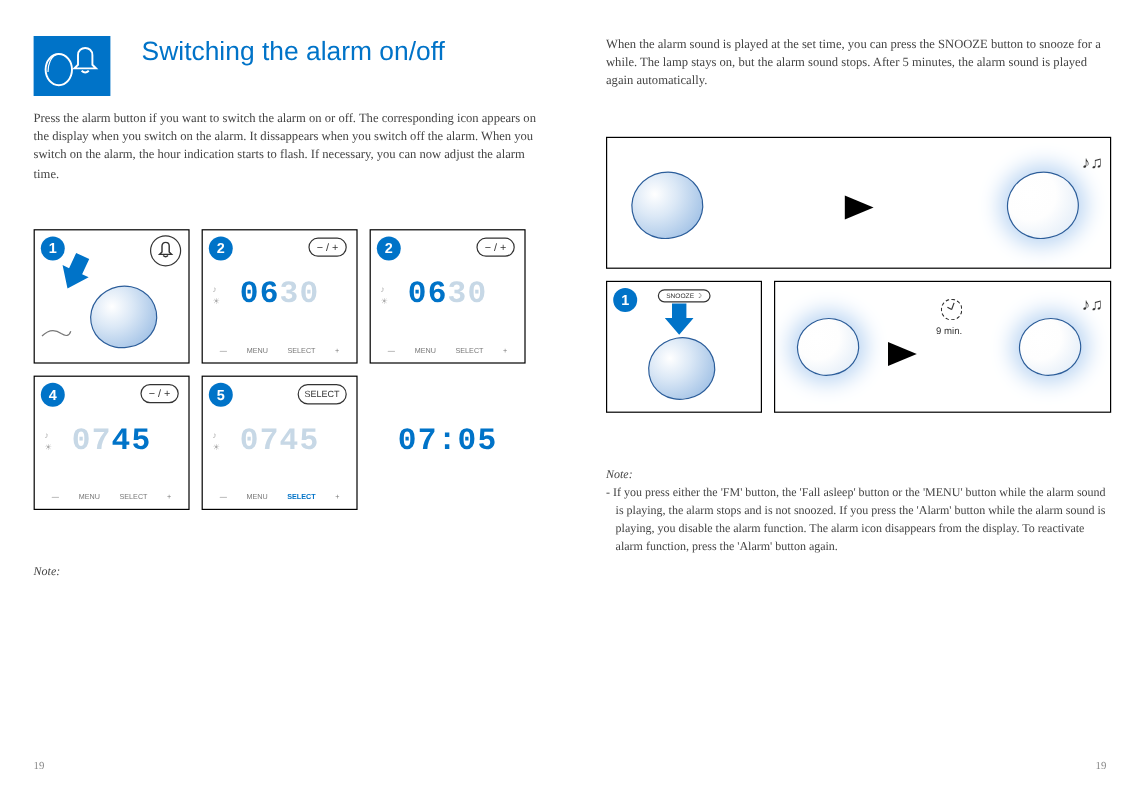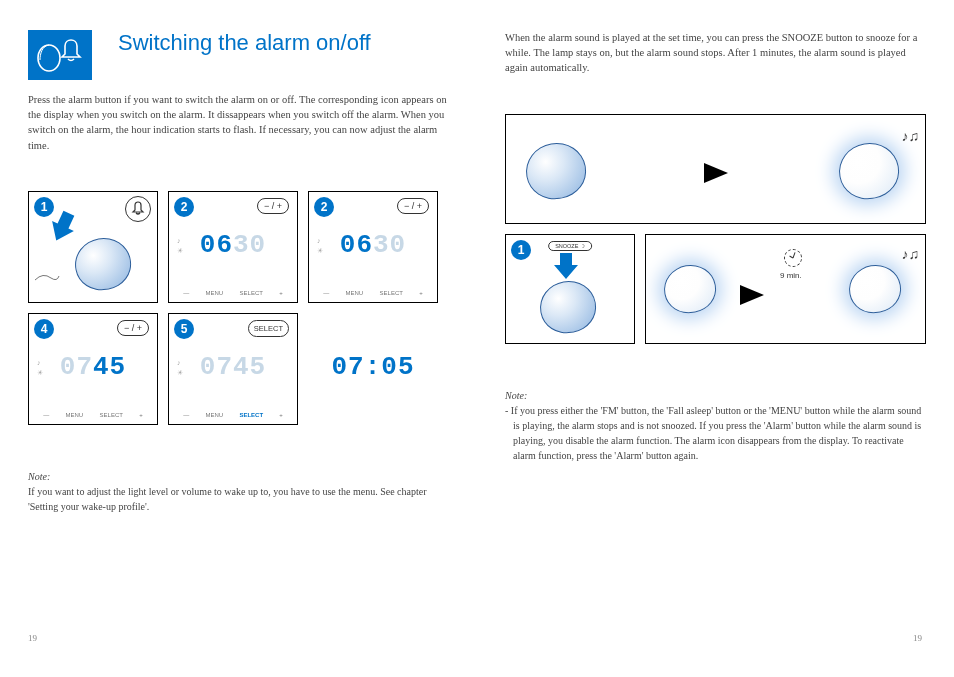--- a/index.html
+++ b/index.html
@@ -329,28 +329,27 @@
       <div class="step noborder">
         <div class="digital" style="color:#0073c8;">
           <span>07:05</span>
         </div>
       </div>
 
     </div>
 
     <div class="note-block">
       <div class="note-head">Note:</div>
-      <div>If you want to adjust the light level or volume to wake up to, you have to use the menu. See chapter 'Setting your wake-up profile'.</div>
     </div>
 
     <div class="page-num left">19</div>
   </div>
 
   <div class="page">
-    <p class="intro-text">When the alarm sound is played at the set time, you can press the SNOOZE button to snooze for a while. The lamp stays on, but the alarm sound stops.  After 1 minutes, the alarm sound is played again automatically.</p>
+    <p class="intro-text">When the alarm sound is played at the set time, you can press the SNOOZE button to snooze for a while. The lamp stays on, but the alarm sound stops.  After 5 minutes, the alarm sound is played again automatically.</p>
 
     <div class="illus-row" style="margin-top:10px;">
       <div class="illus-box">
         <div class="egg-wrapper" style="left:20px;top:28px;">
           <div class="glow-egg"></div>
         </div>
         <div class="arrow-right" style="left:50%;top:48px;transform:translateX(-50%);"></div>
         <div class="egg-wrapper" style="right:26px;top:28px;">
           <div class="glow-egg light"></div>
         </div>

